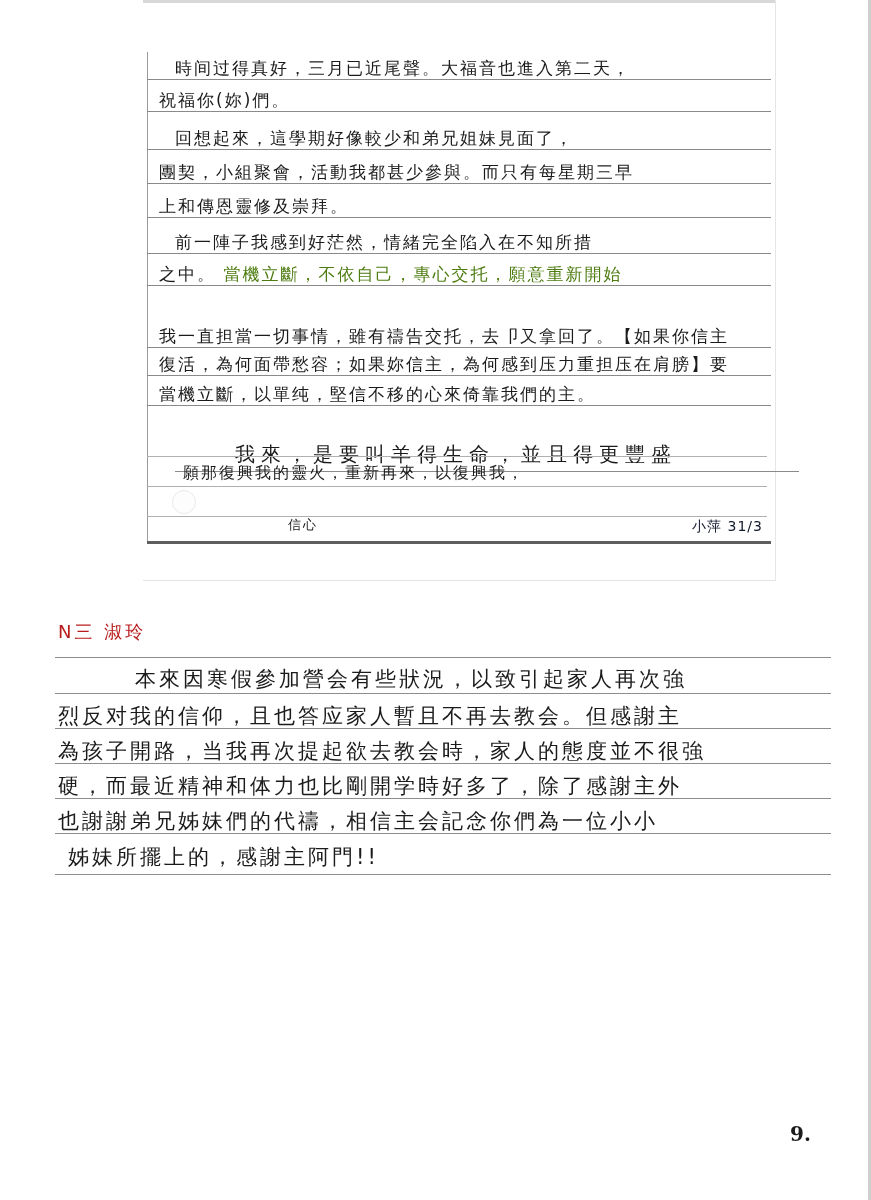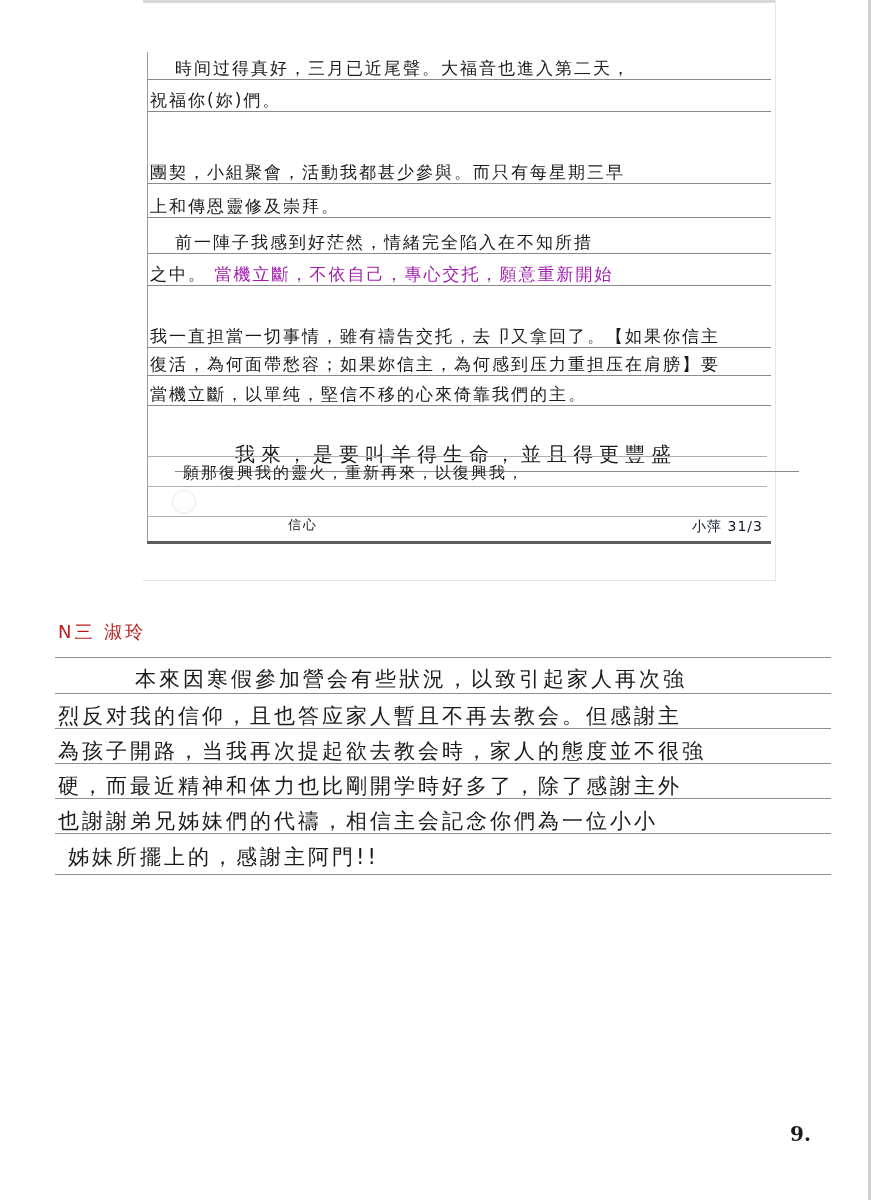--- a/index.html
+++ b/index.html
@@ -52,27 +52,27 @@
     }
     .note-line {
       position: absolute;
       left: 4px;
       font-size: 17px;
       line-height: 20px;
       white-space: nowrap;
       letter-spacing: 2px;
       color: #1b1b1b;
       border-bottom: 1px solid #8a8a8a;
-      padding-left: 3px;
+      padding-left: 12px;
       width: 624px;
       height: 22px;
       box-sizing: border-box;
     }
     .indent { padding-left: 28px; }
-    .faded { color: #a21caf; }
+    .faded { color: #4d7c0f; }
     .big {
       font-size: 20px;
       letter-spacing: 6px;
       padding-left: 60px;
     }
     .note-closing {
       position: absolute;
       left: 40px;
       font-size: 16px;
       letter-spacing: 2px;
@@ -152,20 +152,21 @@
 <body>
 
 <div class="page-edge"></div>
 
 <div class="note">
   <div class="note-topline"></div>
   <div class="note-margin"></div>
 
   <div class="note-line indent" style="top:58px;">時间过得真好，三月已近尾聲。大福音也進入第二天，</div>
   <div class="note-line" style="top:90px;">祝福你(妳)們。</div>
+  <div class="note-line indent" style="top:128px;">回想起來，這學期好像較少和弟兄姐妹見面了，</div>
   <div class="note-line" style="top:162px;">團契，小組聚會，活動我都甚少參與。而只有每星期三早</div>
   <div class="note-line" style="top:196px;">上和傳恩靈修及崇拜。</div>
   <div class="note-line indent" style="top:232px;">前一陣子我感到好茫然，情緒完全陷入在不知所措</div>
   <div class="note-line" style="top:264px;">
     <span>之中。</span>
     <span class="faded">當機立斷，不依自己，專心交托，願意重新開始</span>
   </div>
   <div class="note-line" style="top:326px;">我一直担當一切事情，雖有禱告交托，去卩又拿回了。【如果你信主</div>
   <div class="note-line" style="top:354px;">復活，為何面帶愁容；如果妳信主，為何感到压力重担压在肩膀】要</div>
   <div class="note-line" style="top:384px;">當機立斷，以單纯，堅信不移的心來倚靠我們的主。</div>

